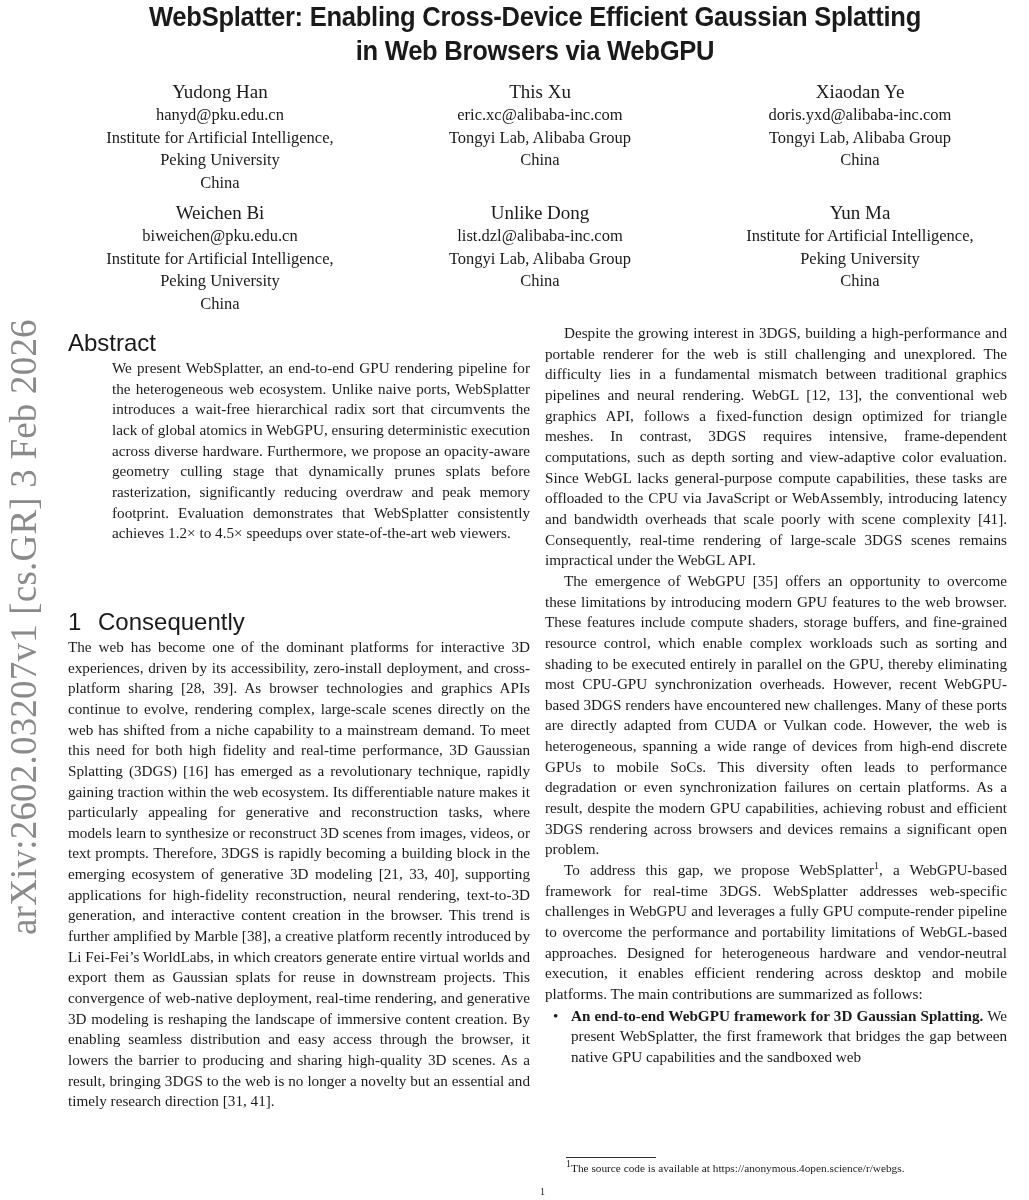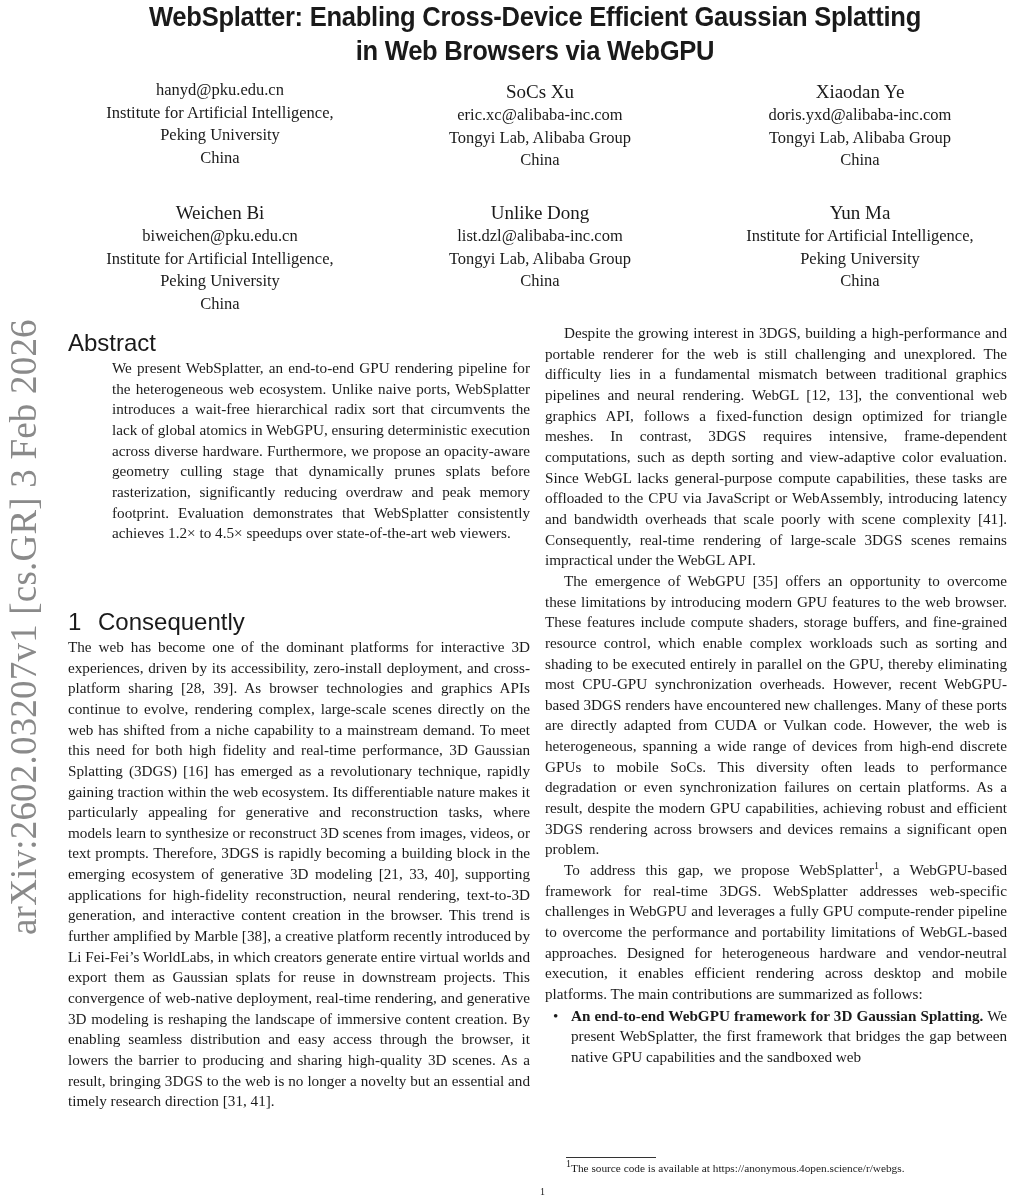--- a/index.html
+++ b/index.html
@@ -69,27 +69,28 @@
 </head>
 <body>
 
 <div class="title">
   <span class="line">WebSplatter: Enabling Cross-Device Efficient Gaussian Splatting</span>
   <span class="line">in Web Browsers via WebGPU</span>
 </div>
 
 <div class="authors row1">
   <div class="author">
+    <span class="name">Yudong Han</span>
     <span>hanyd@pku.edu.cn</span>
     <span>Institute for Artificial Intelligence,</span>
     <span>Peking University</span>
     <span>China</span>
   </div>
   <div class="author">
-    <span class="name">SoCs Xu</span>
+    <span class="name">This Xu</span>
     <span>eric.xc@alibaba-inc.com</span>
     <span>Tongyi Lab, Alibaba Group</span>
     <span>China</span>
   </div>
   <div class="author">
     <span class="name">Xiaodan Ye</span>
     <span>doris.yxd@alibaba-inc.com</span>
     <span>Tongyi Lab, Alibaba Group</span>
     <span>China</span>
   </div>

